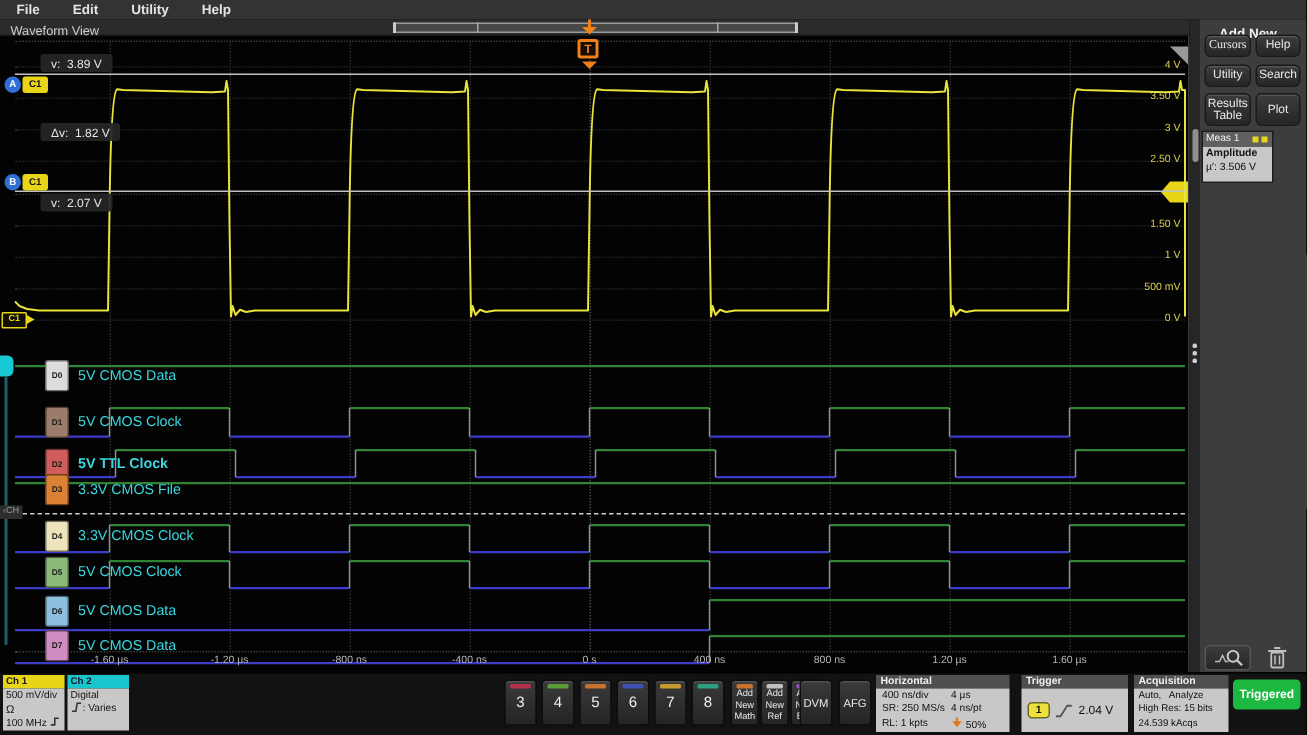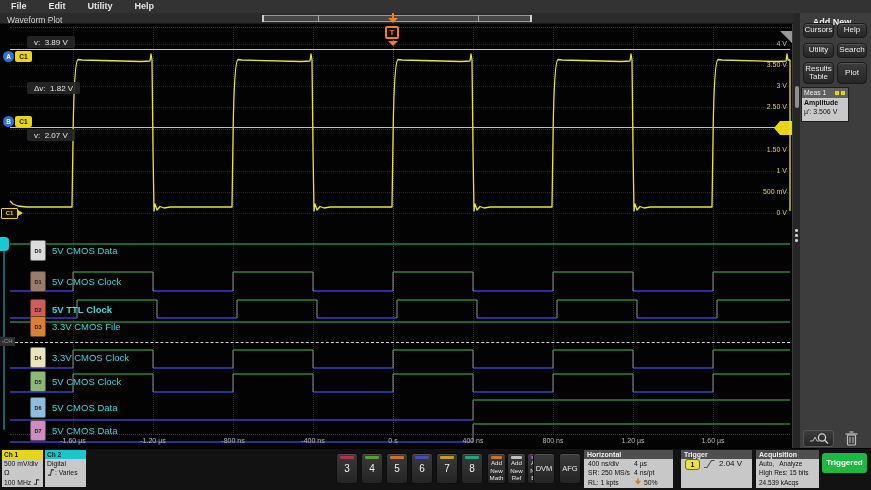--- a/index.html
+++ b/index.html
@@ -93,21 +93,21 @@
 <div id="app">
 
   <div class="abs" id="menubar">
       <div class="menu-item">File</div>
       <div class="menu-item">Edit</div>
       <div class="menu-item">Utility</div>
       <div class="menu-item">Help</div>
     </div>
 
   <div class="abs" id="viewbar"></div>
-  <div class="abs" id="view-title">Waveform Plot</div>
+  <div class="abs" id="view-title">Waveform View</div>
   <div class="abs pan-track"></div>
   <div class="abs pan-cap" style="left:262px"></div>
   <div class="abs pan-cap" style="left:530px"></div>
   <div class="abs pan-tick" style="left:318px"></div>
   <div class="abs pan-tick" style="left:478px"></div>
   <div class="abs trig-bar-stem"></div>
   <div class="abs trig-bar-ptr"></div>
 
   <div class="abs" id="plot"></div>
   <div class="abs" id="grid">
@@ -338,21 +338,21 @@
           <div class="pline">4 ns/pt</div>
           <div class="pline"><svg width="8" height="8" viewBox="0 0 10 9" style="vertical-align:-1px">
               <polygon points="4,0 6,0 6,3 9,3 5,8 1,3 4,3" fill="#e07820"></polygon>
             </svg> <span>50%</span></div>
         </div>
     </div>
   </div>
 
   <div class="abs panel" style="left:681px;width:71px">
     <div class="panel-head">Trigger</div>
-    <div class="panel-body" style="display:flex;gap:4px;padding-left:4px">
+    <div class="panel-body" style="display:flex;align-items:center;gap:4px;padding-left:4px">
       <div class="trig-pill">1</div>
       <svg width="11" height="10" viewBox="0 0 11 10">
         <polyline points="0,8.5 3,8.5 7.5,1.5 10.5,1.5" fill="none" stroke="#555" stroke-width="1.2"></polyline>
       </svg>
       <span style="font-size:8px">2.04 V</span>
     </div>
   </div>
 
   <div class="abs panel" style="left:756px;width:63px">
     <div class="panel-head">Acquisition</div>
@@ -391,21 +391,21 @@
     <div class="abs dig-badge" style="left: 30px; top: 316px; background: rgb(219, 129, 54);">D3</div>
     <div class="abs dig-label" style="left: 52px; top: 321px;">3.3V CMOS File</div>
     <div class="abs dig-badge" style="left: 30px; top: 347px; background: rgb(238, 228, 187);">D4</div>
     <div class="abs dig-label" style="left: 52px; top: 352px;">3.3V CMOS Clock</div>
     <div class="abs dig-badge" style="left: 30px; top: 371px; background: rgb(140, 184, 120);">D5</div>
     <div class="abs dig-label" style="left: 52px; top: 376px;">5V CMOS Clock</div>
     <div class="abs dig-badge" style="left: 30px; top: 397px; background: rgb(140, 191, 221);">D6</div>
     <div class="abs dig-label" style="left: 52px; top: 402px;">5V CMOS Data</div>
     <div class="abs dig-badge" style="left: 30px; top: 420px; background: rgb(207, 140, 192);">D7</div>
     <div class="abs dig-label" style="left: 52px; top: 425px;">5V CMOS Data</div>
-    <div class="abs rail-btn" style="left: 803px; top: 23px; width: 31px; height: 15px;">Cursors</div>
+    <div class="abs rail-btn" style="left: 803px; top: 23px; width: 31px; height: 15px; font-family: Liberation Serif, serif;">Cursors</div>
     <div class="abs rail-btn" style="left: 837px; top: 23px; width: 30px; height: 15px;">Help</div>
     <div class="abs rail-btn" style="left: 803px; top: 43px; width: 31px; height: 15px;">Utility</div>
     <div class="abs rail-btn" style="left: 837px; top: 43px; width: 30px; height: 15px;">Search</div>
     <div class="abs rail-btn" style="left: 803px; top: 62px; width: 31px; height: 22px;">Results Table</div>
     <div class="abs rail-btn" style="left: 837px; top: 62px; width: 30px; height: 22px;">Plot</div>
     <div class="num-btn" style="left: 336px;"><div class="stripe" style="background: rgb(176, 51, 75);"></div><span>3</span></div>
     <div class="num-btn" style="left: 361px;"><div class="stripe" style="background: rgb(90, 158, 57);"></div><span>4</span></div>
     <div class="num-btn" style="left: 386px;"><div class="stripe" style="background: rgb(201, 114, 46);"></div><span>5</span></div>
     <div class="num-btn" style="left: 411px;"><div class="stripe" style="background: rgb(63, 81, 181);"></div><span>6</span></div>
     <div class="num-btn" style="left: 436px;"><div class="stripe" style="background: rgb(200, 154, 46);"></div><span>7</span></div>

